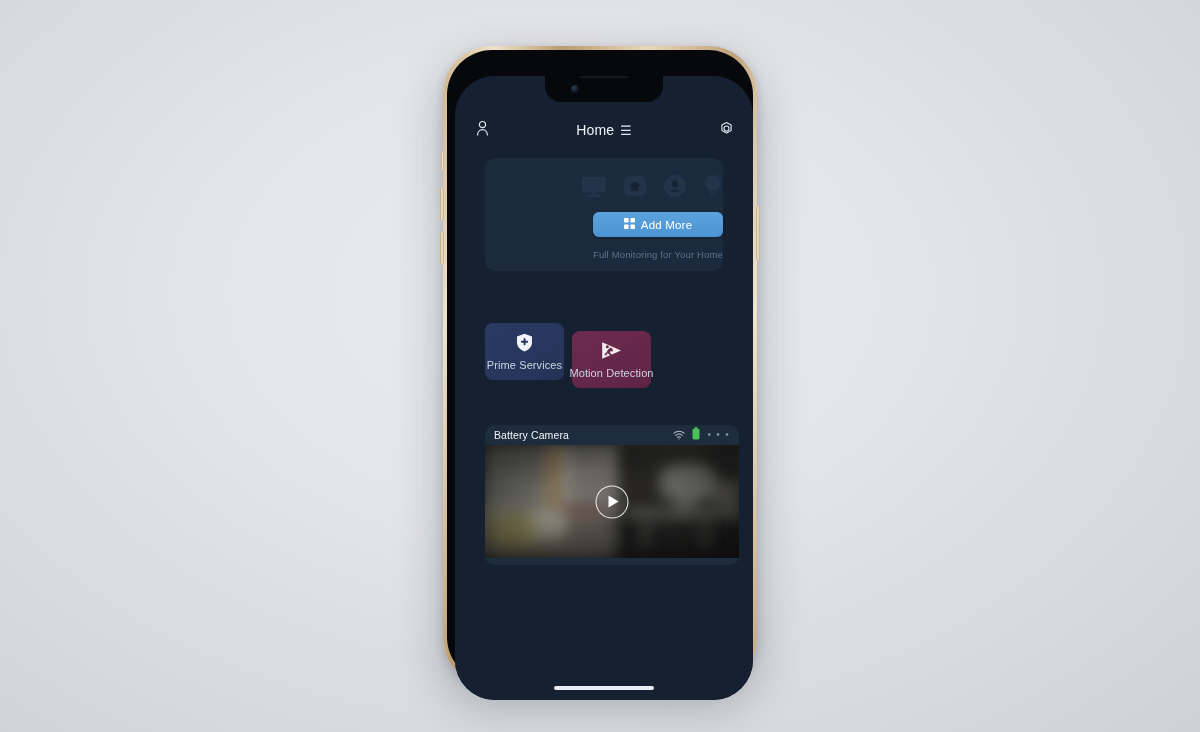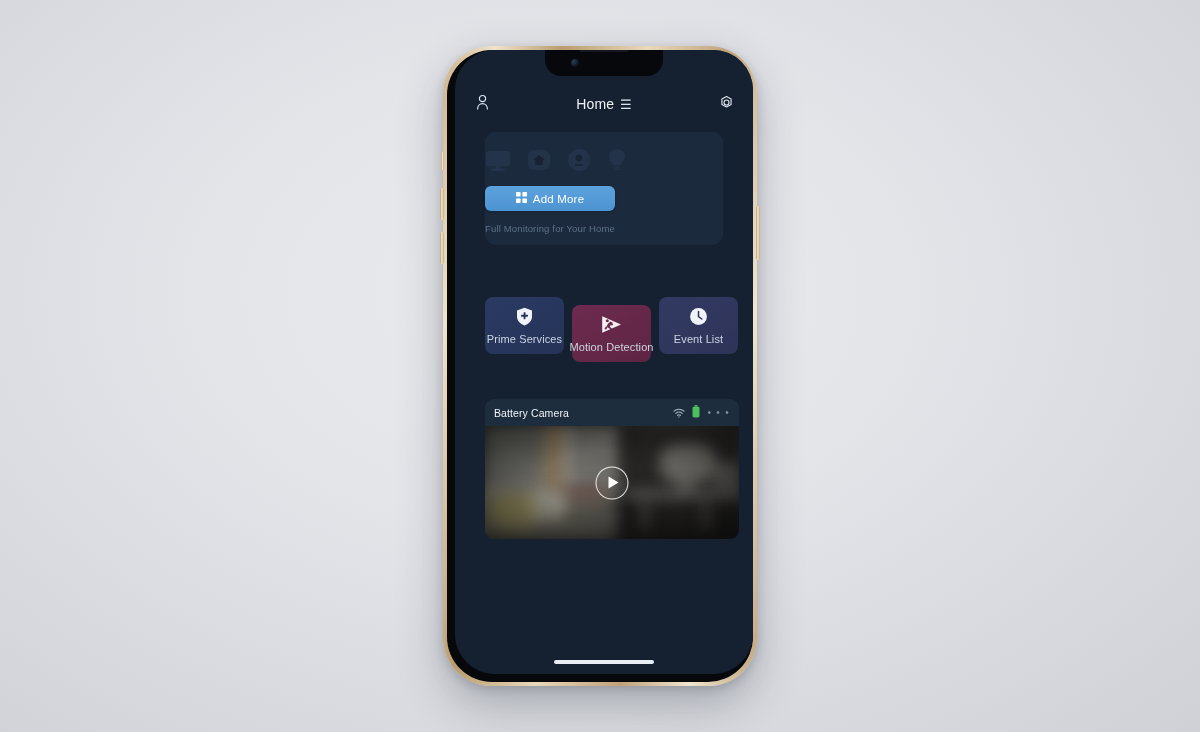--- a/index.html
+++ b/index.html
@@ -33,21 +33,21 @@
   }
   .phone-inner {
     position: absolute;
     left: 4px; top: 4px;
     width: 306px; height: 632px;
     border-radius: 45px;
     background: #07080c;
   }
   .screen {
     position: absolute;
-    left: 8px; top: 0;
+    left: 8px; top: 26px;
     width: 298px; height: 624px;
     border-radius: 40px;
     background: #152130;
     overflow: hidden;
   }
   
   .btn-side {
     position: absolute;
     background: linear-gradient(90deg, #b49a72, #f2e7d1 45%, #c3a77e);
     border-radius: 2px;
@@ -131,21 +131,21 @@
   .promo {
     position: absolute;
     left: 30px;
     top: 82px;
     width: 238px;
     height: 113px;
     border-radius: 11px;
     background: #1b2b3d;
     display: flex;
     flex-direction: column;
-    align-items: flex-start;
+    align-items: flex-end;
   }
   .promo-icons {
     display: flex;
     align-items: center;
     gap: 16px;
     margin-top: 13px;
     height: 30px;
   }
   .promo-icons svg { display: block; }
   .add-more {
@@ -227,21 +227,21 @@
     position: absolute;
     left: 30px;
     top: 349px;
     width: 254px;
     height: 140px;
     border-radius: 9px;
     overflow: hidden;
     background: #1e2d3e;
   }
   .cam-head {
-    height: 27px;
+    height: 20px;
     display: flex;
     align-items: center;
     padding: 0 9px;
     background: #1e2d3e;
   }
   .cam-name {
     font-size: 10.5px;
     color: #eff3f8;
     letter-spacing: .1px;
   }
@@ -435,29 +435,20 @@
                     <circle cx="6.3" cy="5.7" r="1.5"></circle>
                     <path d="M7.6 8.0c1.1-.5 2.3-.4 3.1.3l1.5 1.3-1.2 1.2-1.2-1-1.0 2.0 1.9 1.4.6 2.4-1.7.4-.5-1.9-2.6-1.8c-.6-.4-.8-1.1-.6-1.8z"></path>
                     <path d="M5.0 11.2l-1.5 2.6 1.5.9 1.6-2.8z"></path>
                     <path d="M8.9 6.6l2.8.9-.5 1.6-2.9-.9z"></path>
                   </g>
                 </svg>
               </div>
               <div class="fc-label">Motion Detection</div>
             </div>
 
-            <div class="func-card fc-event">
-              <div class="fc-icon">
-                <svg width="19" height="19" viewBox="0 0 19 19" fill="none">
-                  <circle cx="9.5" cy="9.5" r="8.4" fill="#f0f4f9"></circle>
-                  <path d="M9.5 4.6v5.1l3.3 2.3" stroke="#2e3458" stroke-width="1.5" stroke-linecap="round" stroke-linejoin="round"></path>
-                </svg>
-              </div>
-              <div class="fc-label">Event List</div>
-            </div>
 
           </div>
 
           <div class="section-label label-video">Video Monitoring</div>
 
           <div class="cam-card">
             <div class="cam-head">
               <span class="cam-name">Battery Camera</span>
               <span class="spacer"></span>
               <span class="cam-status">

